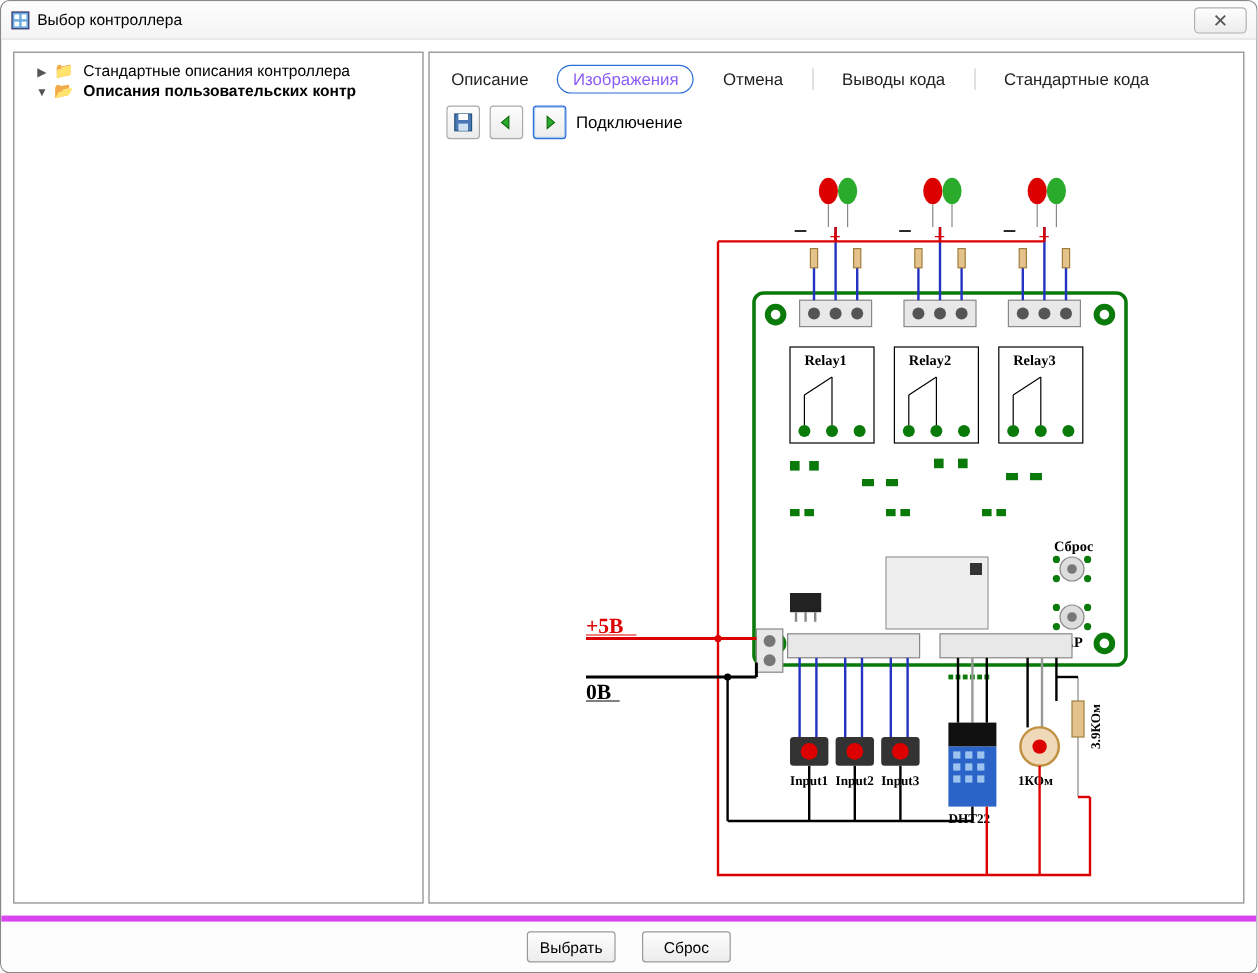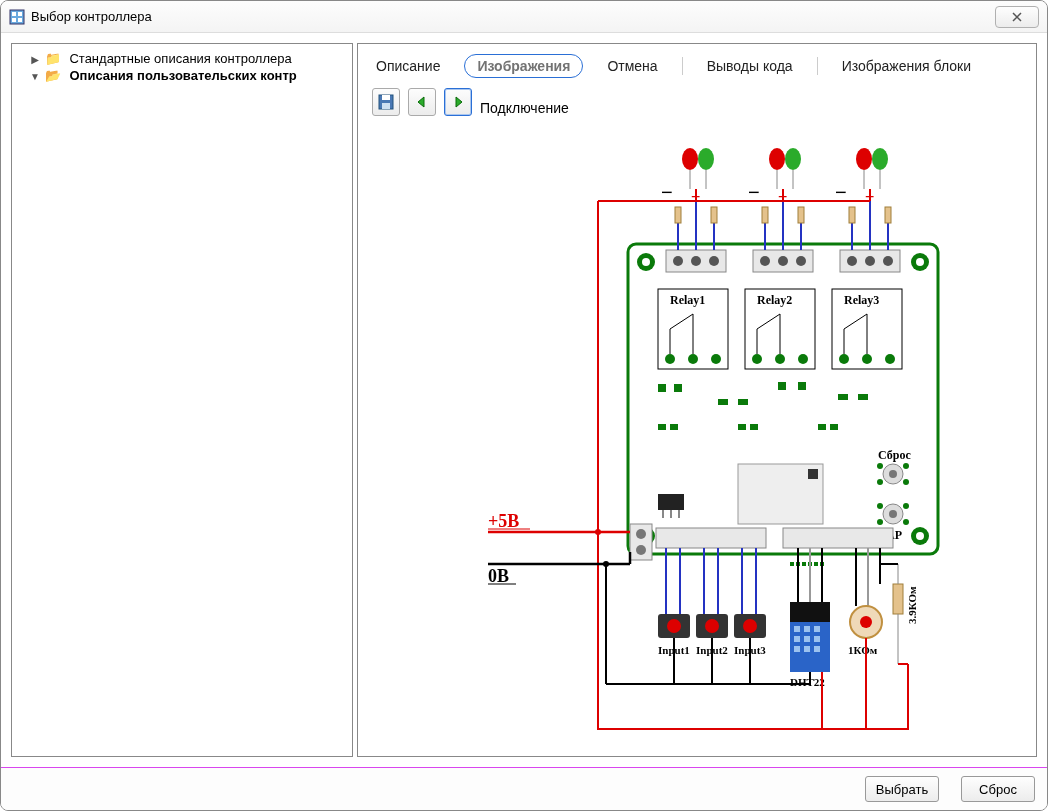--- a/index.html
+++ b/index.html
@@ -81,29 +81,28 @@
     gap: 20px;
     padding: 10px 14px 6px 14px;
     align-items:center;
     font-size:14px;
   }
   .tab { color:#222; cursor:pointer; padding:3px 4px; }
   .tab.active {
     border:1.5px solid #2a6fd6;
     border-radius:14px;
     padding:3px 12px;
-    color:#737373;
-    font-weight:bold;
+    color:#8b5cf6;
   }
   .divider {
     width:1px; height:18px; background:#ccc;
   }
   .toolbar {
     display:flex;
-    align-items:flex-end;
+    align-items:center;
     gap:8px;
     padding:4px 14px 8px 14px;
   }
   .tool-btn {
     width:28px; height:28px;
     border:1px solid #aaa;
     border-radius:3px;
     background:linear-gradient(#fdfdfd,#ececec);
     display:flex; align-items:center; justify-content:center;
     cursor:pointer;
@@ -114,24 +113,24 @@
   }
   .toolbar-label { font-size:14px; }
 
   .canvas {
     flex:1;
     overflow:auto;
     position:relative;
   }
 
   .footer {
-    border-top:1px solid #d946ef;
+    border-top:5px solid #d946ef;
     padding:8px 12px;
     display:flex;
-    justify-content:flex-end;
+    justify-content:center;
     gap:22px;
     background:#fdfdfd;
   }
   .btn {
     min-width:74px;
     height:26px;
     border:1px solid #999;
     border-radius:3px;
     background:linear-gradient(#fefefe,#ececec);
     font-size:13px;
@@ -183,21 +182,21 @@
 
     <div class="right-pane">
 
       <div class="tabs">
         <div class="tab">Описание</div>
         <div class="tab active">Изображения</div>
         <div class="tab">Отмена</div>
         <div class="divider"></div>
         <div class="tab">Выводы кода</div>
         <div class="divider"></div>
-        <div class="tab">Изображения блоки</div>
+        <div class="tab">Стандартные кода</div>
       </div>
 
       <div class="toolbar">
         <div class="tool-btn">
           <svg width="16" height="16" viewBox="0 0 16 16">
             <rect x="1" y="1" width="14" height="14" fill="#4a78b4" stroke="#23527c"></rect>
             <rect x="4" y="1" width="8" height="5" fill="#fff"></rect>
             <rect x="4" y="9" width="8" height="6" fill="#cfe0f2"></rect>
           </svg>
         </div>

